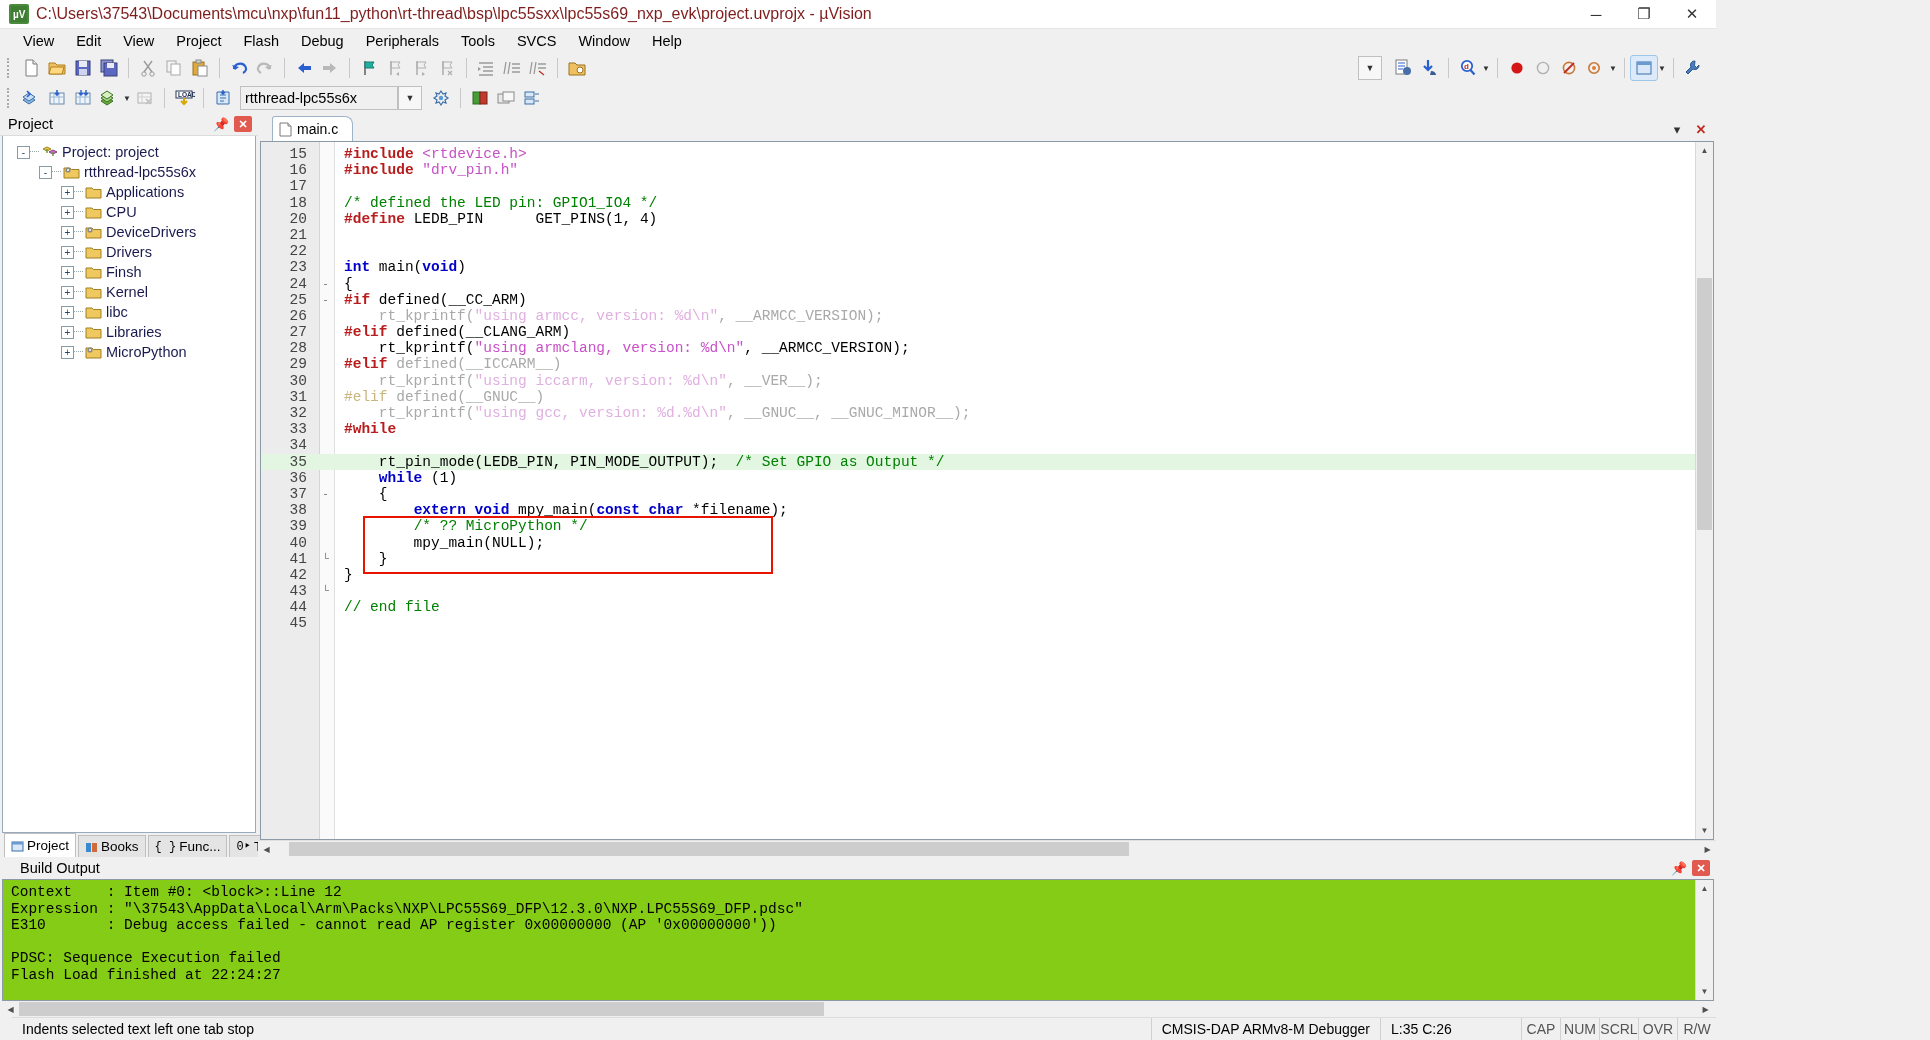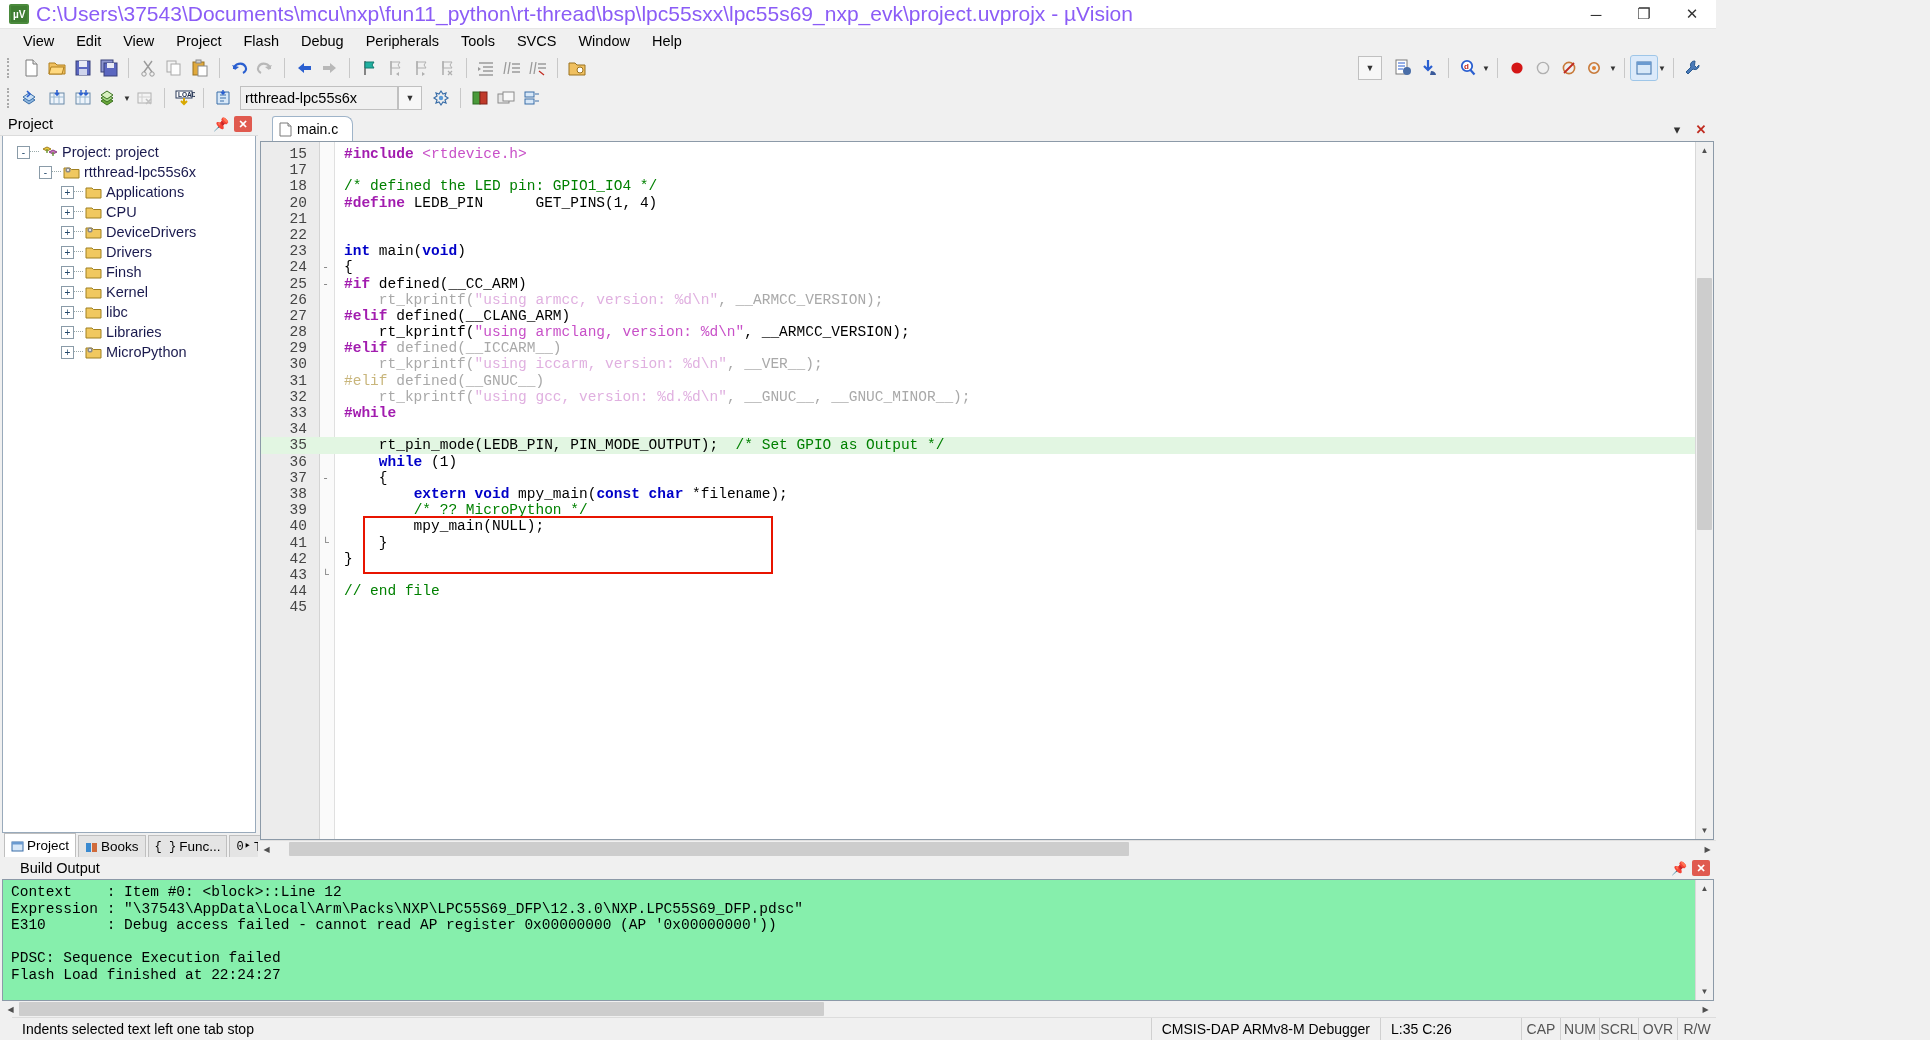--- a/index.html
+++ b/index.html
@@ -7,21 +7,21 @@
     width:1930px;height:1040px;overflow:hidden;
     font-family:"Liberation Sans",sans-serif;
     font-size:15px;color:#000;background:#f0f0f0;
   }
   .app{width:1716px;height:1040px;position:relative;background:#f0f0f0;display:flex;flex-direction:column;}
 
   
   .titlebar{height:28px;background:#ffffff;display:flex;align-items:center;border-bottom:1px solid #e6e6e6;flex:0 0 auto;}
   .app-icon{width:20px;height:20px;margin:0 7px 0 9px;background:#4a8a3c;border-radius:2px;position:relative;flex:0 0 auto;
     display:flex;align-items:center;justify-content:center;color:#fff;font-size:11px;font-weight:bold;}
-  .title-text{font-size:21px;color:#8b5cf6;white-space:nowrap;flex:1 1 auto;overflow:hidden;}
+  .title-text{font-size:16px;color:#7f1d1d;white-space:nowrap;flex:1 1 auto;overflow:hidden;}
   .win-btns{display:flex;align-items:center;height:28px;flex:0 0 auto;}
   .win-btn{width:48px;height:28px;display:flex;align-items:center;justify-content:center;font-size:15px;color:#333;}
 
   
   .menubar{height:24px;background:#f0f0f0;display:flex;align-items:center;padding-left:12px;flex:0 0 auto;}
   .menu-item{padding:2px 11px;font-size:14.5px;color:#000;white-space:nowrap;}
 
   
   .toolbar{height:30px;background:#f0f0f0;display:flex;align-items:center;padding-left:4px;flex:0 0 auto;}
   .grip{width:4px;height:20px;margin:0 5px 0 3px;border-left:2px dotted #aaa;flex:0 0 auto;}
@@ -78,21 +78,21 @@
      font-family:"Liberation Mono",monospace;font-size:14.5px;line-height:16.2px;}
   .gutter{position:absolute;left:0;top:0;bottom:0;width:58px;background:#ececec;border-right:1px solid #d4d4d4;}
   .foldcol{position:absolute;left:59px;top:0;bottom:0;width:14px;background:#fafafa;border-right:1px solid #e0e0e0;}
   .lines{position:absolute;left:0;right:0;top:0;padding-top:4px;}
   .ln{height:16.2px;display:flex;align-items:center;white-space:pre;}
   .ln .num{width:46px;text-align:right;color:#444;flex:0 0 auto;padding-right:6px;}
   .ln .fold{width:25px;flex:0 0 auto;text-align:center;color:#777;font-size:11px;}
   .ln .code{flex:1 1 auto;padding-left:6px;}
   .ln.hl{background:#e2f6e2;}
   .k{color:#0000c8;font-weight:bold;}
-  .pp{color:#a21caf;font-weight:bold;}
+  .pp{color:#b91c1c;font-weight:bold;}
   .pp-dim{color:#c9b67c;}
   .str{color:#c850c8;}
   .str-dim{color:#e0b0e0;}
   .cm{color:#008000;}
   .num-lit{color:#000;}
   .dim{color:#a9a9a9;}
   .id{color:#000;}
   .redbox{position:absolute;border:2px solid #e81400;pointer-events:none;}
 
   
@@ -100,21 +100,21 @@
   .sb-arrow{height:17px;display:flex;align-items:center;justify-content:center;font-size:8px;color:#505050;background:#f0f0f0;}
   .sb-track{flex:1 1 auto;background:#f0f0f0;position:relative;}
   .sb-thumb{position:absolute;left:1px;right:1px;background:#cdcdcd;border-radius:1px;}
   .hscroll{height:16px;background:#f0f0f0;display:flex;align-items:center;flex:0 0 auto;border-top:1px solid #e0e0e0;}
   .hsb-arrow{width:17px;height:16px;display:flex;align-items:center;justify-content:center;font-size:8px;color:#505050;}
   .hsb-track{flex:1 1 auto;height:14px;position:relative;}
   .hsb-thumb{position:absolute;top:0;bottom:0;background:#cdcdcd;border-radius:1px;}
 
   
   .build-header{height:22px;background:#f0f0f0;display:flex;align-items:center;padding-left:20px;font-size:14.5px;flex:0 0 auto;}
-  .build-body{height:120px;background:#86efac;border:1px solid #8c9aa8;margin:0 2px;display:flex;flex:0 0 auto;}
+  .build-body{height:120px;background:#84cc16;border:1px solid #8c9aa8;margin:0 2px;display:flex;flex:0 0 auto;}
   .build-text{flex:1 1 auto;padding:4px 0 0 8px;font-family:"Liberation Mono",monospace;font-size:14.5px;
      line-height:16.5px;white-space:pre;overflow:hidden;}
   .build-hscroll{height:16px;background:#f0f0f0;display:flex;align-items:center;margin:0 2px;flex:0 0 auto;}
 
   
   .statusbar{height:22px;background:#f0f0f0;display:flex;align-items:center;font-size:14px;flex:0 0 auto;
      border-top:1px solid #dcdcdc;margin-left:12px;}
   .st-msg{padding-left:10px;flex:1 1 auto;white-space:nowrap;overflow:hidden;}
   .st-cell{padding:0 10px;border-left:1px solid #d0d0d0;height:22px;display:flex;align-items:center;white-space:nowrap;}
   .st-cell.flag{width:38px;justify-content:center;padding:0;color:#555;}
@@ -628,20 +628,21 @@
           <span class="ed-winbtn red">✕</span>
         </div>
       </div>
 
       <div class="editor-wrap">
         <div class="code-area">
           <div class="gutter"></div>
           <div class="foldcol"></div>
           <div class="lines" id="code-lines">
               <div class="ln"><span class="num">15</span><span class="fold"></span><span class="code"><span class="pp">#include </span><span class="str">&lt;rtdevice.h&gt;</span></span></div>
+              <div class="ln"><span class="num">16</span><span class="fold"></span><span class="code"><span class="pp">#include </span><span class="str">"drv_pin.h"</span></span></div>
               <div class="ln"><span class="num">17</span><span class="fold"></span><span class="code"></span></div>
               <div class="ln"><span class="num">18</span><span class="fold"></span><span class="code"><span class="cm">/* defined the LED pin: GPIO1_IO4 */</span></span></div>
               <div class="ln"><span class="num">20</span><span class="fold"></span><span class="code"><span class="pp">#define </span><span class="id">LEDB_PIN      GET_PINS(</span><span class="num-lit">1</span><span class="id">, </span><span class="num-lit">4</span><span class="id">)</span></span></div>
               <div class="ln"><span class="num">21</span><span class="fold"></span><span class="code"></span></div>
               <div class="ln"><span class="num">22</span><span class="fold"></span><span class="code"></span></div>
               <div class="ln"><span class="num">23</span><span class="fold"></span><span class="code"><span class="k">int </span><span class="id">main(</span><span class="k">void</span><span class="id">)</span></span></div>
               <div class="ln"><span class="num">24</span><span class="fold">-</span><span class="code"><span class="id">{</span></span></div>
               <div class="ln"><span class="num">25</span><span class="fold">-</span><span class="code"><span class="pp">#if </span><span class="id">defined(__CC_ARM)</span></span></div>
               <div class="ln"><span class="num">26</span><span class="fold"></span><span class="code"><span class="dim">    rt_kprintf(</span><span class="str-dim">"using armcc, version: %d\n"</span><span class="dim">, __ARMCC_VERSION);</span></span></div>
               <div class="ln"><span class="num">27</span><span class="fold"></span><span class="code"><span class="pp">#elif </span><span class="id">defined(__CLANG_ARM)</span></span></div>

